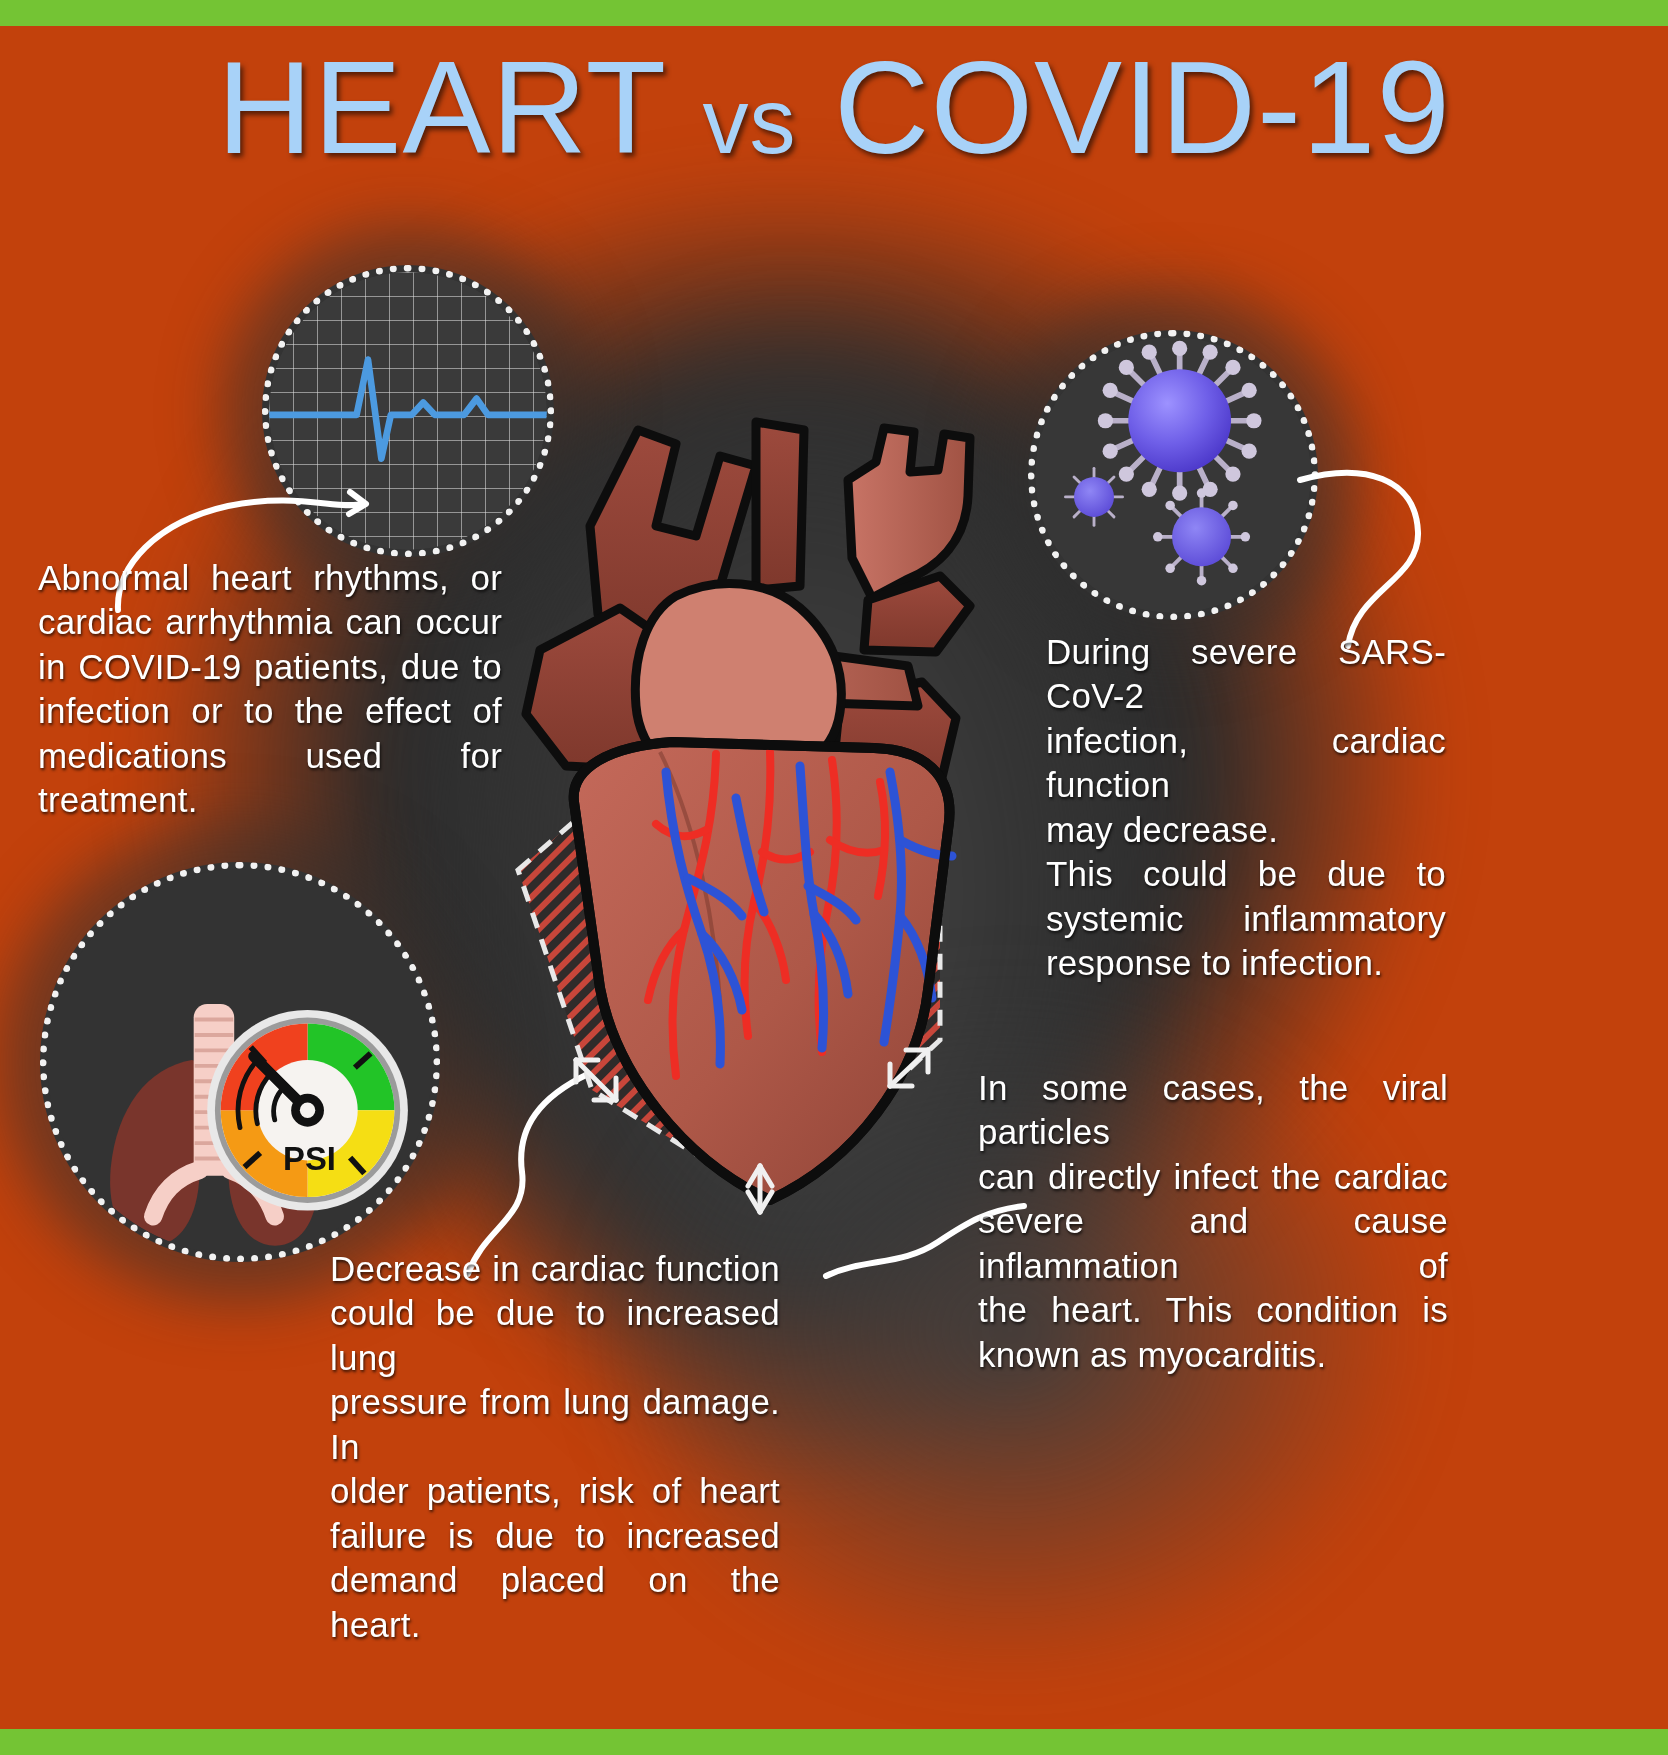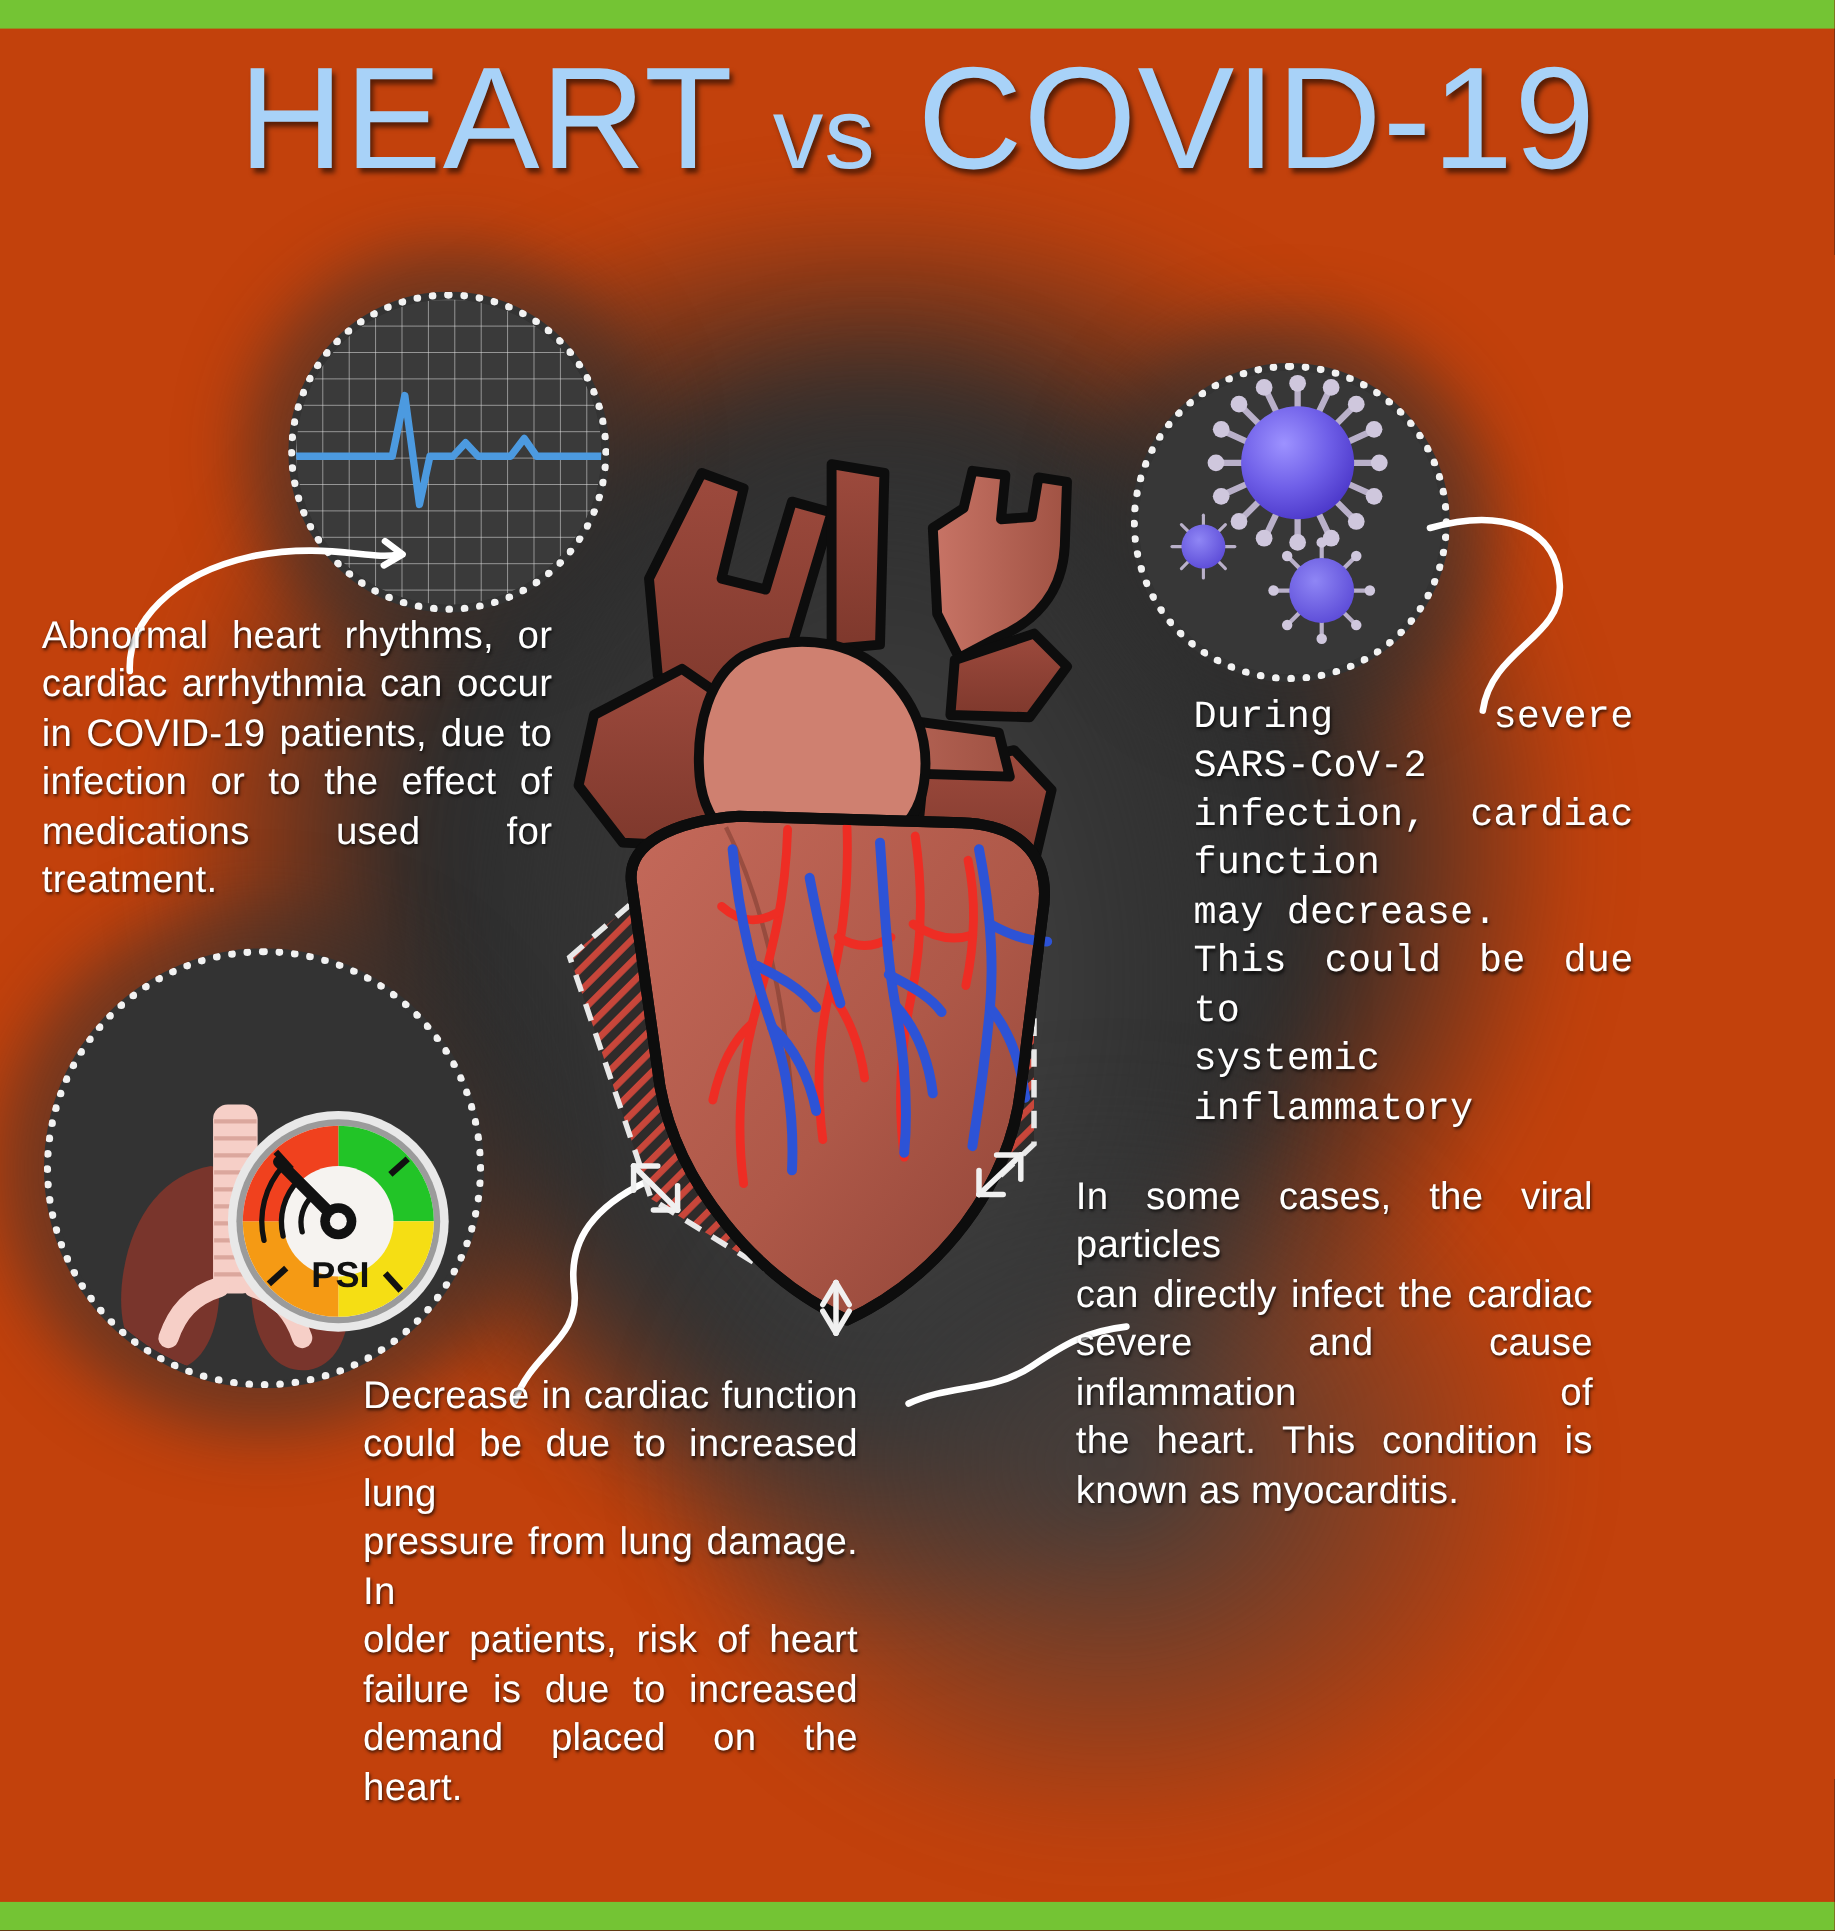--- a/index.html
+++ b/index.html
@@ -95,21 +95,21 @@
     color: #ffffff;
     font-size: 35px;
     line-height: 1.27;
     text-align: justify;
     text-justify: inter-word;
     text-shadow: 1px 2px 3px rgba(0,0,0,.75);
     letter-spacing: .2px;
   }
 
   #txt-arrhythmia { left: 38px;  top: 556px;  width: 464px; }
-  #txt-severe     { left: 1085px; top: 630px; width: 400px; font-family: Liberation Mono, monospace; }
+  #txt-severe     { left: 1046px; top: 630px; width: 400px; }
   #txt-viral      { left: 978px;  top: 1018px; width: 470px; margin-top: 48px; }
   #txt-decrease   { left: 330px;  top: 1228px; width: 450px; margin-top: 19px; }
 
   
   .para .ln { display: block; }
   .para .j  { text-align: justify; text-align-last: justify; }
 
   
   #heart { position: absolute; left: 470px; top: 400px; width: 570px; height: 880px; }
   #heart svg { width: 100%; height: 100%; }
@@ -430,20 +430,21 @@
     <span class="ln j">infection or to the effect of</span>
     <span class="ln">medications used for treatment.</span>
   </div>
 
   <div class="para" id="txt-severe">
     <span class="ln">During severe SARS-CoV-2</span>
     <span class="ln">infection, cardiac function</span>
     <span class="ln">may decrease.</span>
     <span class="ln j">This could be due to</span>
     <span class="ln j">systemic inflammatory</span>
+    <span class="ln">response to infection.</span>
   </div>
 
   <div class="para" id="txt-viral">
     <span class="ln j">In some cases, the viral particles</span>
     <span class="ln j">can directly infect the cardiac</span>
     <span class="ln j">severe and cause inflammation of</span>
     <span class="ln j">the heart. This condition is</span>
     <span class="ln">known as myocarditis.</span>
   </div>
 

